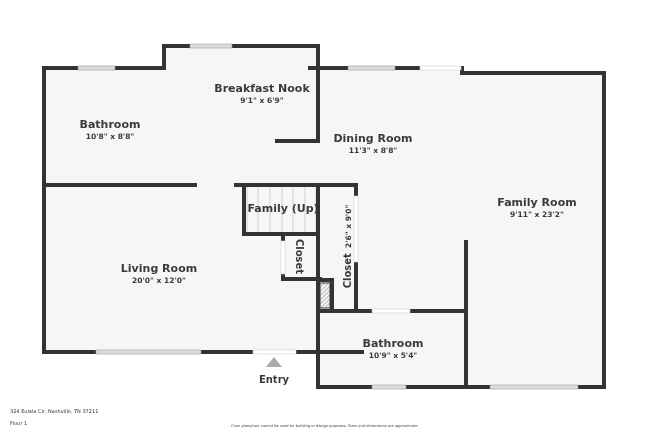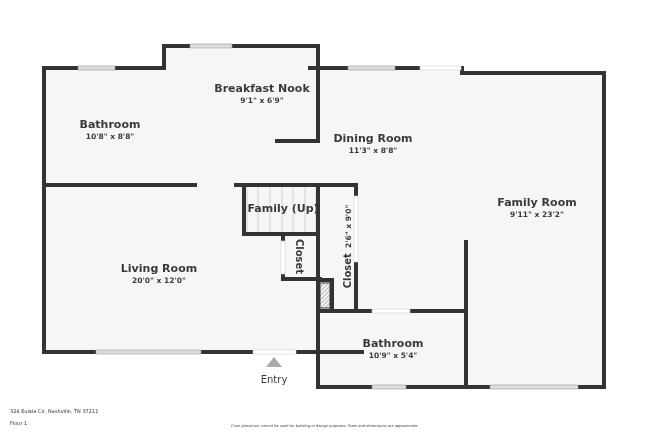--- a/index.html
+++ b/index.html
@@ -4,21 +4,21 @@
 <style>
   html, body { margin: 0; padding: 0; background: #ffffff; }
   body { width: 650px; height: 434px; position: relative; overflow: hidden; font-family: "DejaVu Sans", sans-serif; }
   #plan { position: absolute; left: 0; top: 0; }
   .lbl { position: absolute; text-align: center; color: #3a3a3a; transform: translateX(-50%); white-space: nowrap; }
   .lbl .name { font-size: 11px; font-weight: bold; display: block; }
   .lbl .dim { font-size: 7.5px; font-weight: bold; display: block; margin-top: 1px; }
   .vlbl { position: absolute; color: #3a3a3a; white-space: nowrap; transform-origin: center center; }
   .footer { position: absolute; color: #333; font-size: 5px; }
   .disclaimer { position: absolute; color: #444; font-size: 3.6px; left: 325px; transform: translateX(-50%); top: 424px; white-space: nowrap; }
-  .entry { position: absolute; left: 274px; top: 374px; transform: translateX(-50%); font-size: 10px; font-weight: normal; color: #3a3a3a; }
+  .entry { position: absolute; left: 274px; top: 374px; transform: translateX(-50%); font-size: 10px; font-weight: bold; color: #3a3a3a; }
 </style>
 </head>
 <body>
 
 <svg id="plan" width="650" height="434" viewBox="0 0 650 434">
 
   <g fill="#f6f6f6">
     <polygon points="44,68 164,68 164,46 318,46 318,68 462,68 462,74 604,74 604,387 318,387 318,352 44,352"></polygon>
   </g>
 

